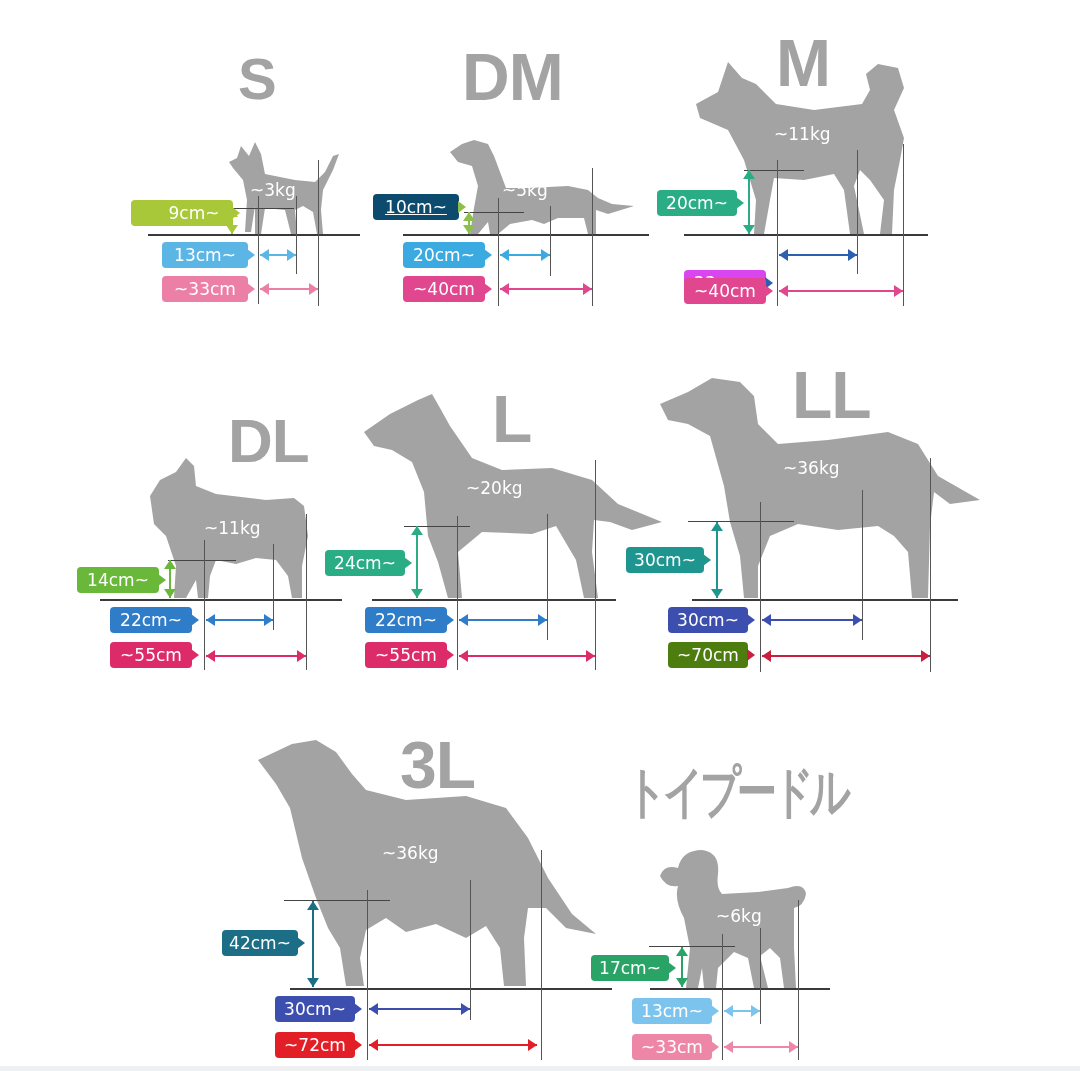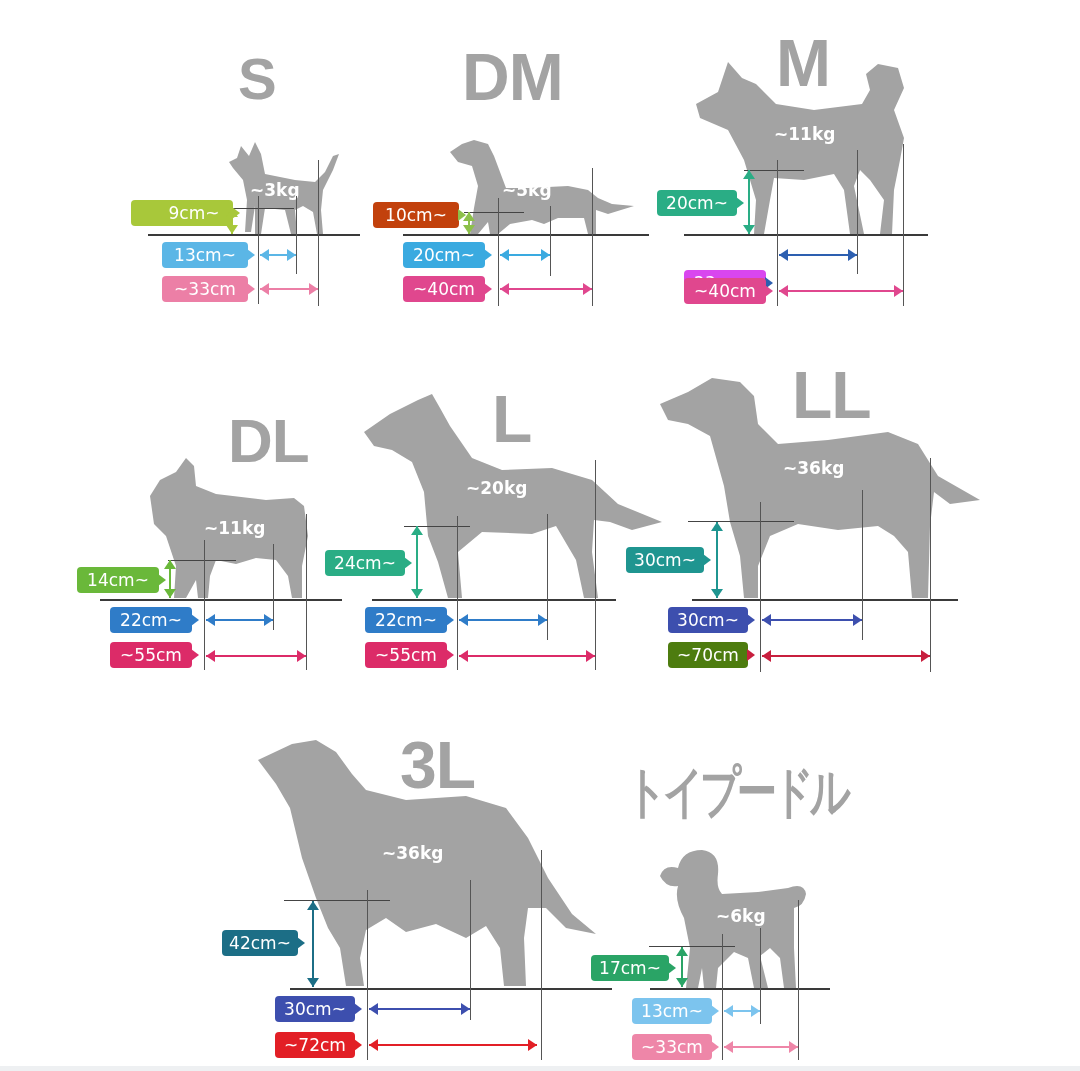--- a/index.html
+++ b/index.html
@@ -1,21 +1,21 @@
 <!DOCTYPE html>
 <html><head>
   <meta charset="utf-8">
   <style>
     html,body{margin:0;padding:0;background:#ffffff;}
     body{width:1080px;height:1071px;position:relative;overflow:hidden;font-family:"DejaVu Sans","Liberation Sans",sans-serif;}
     .panel{position:absolute;}
     .size-label{position:absolute;color:#a3a3a3;font-family:"Liberation Sans","DejaVu Sans",sans-serif;font-weight:bold;line-height:1;letter-spacing:-1px;white-space:nowrap;}
     .dog{position:absolute;}
     .dog svg{display:block;width:100%;height:100%;}
-    .weight{position:absolute;color:#ffffff;font-weight:bold;font-size:17px;white-space:nowrap;}
+    .weight{position:absolute;color:#ffffff;font-weight:normal;font-size:17px;white-space:nowrap;}
     .ground{position:absolute;height:2px;background:#3a3a3a;}
     .vline{position:absolute;width:1px;background:#555;}
     .hline{position:absolute;height:1px;background:#444;}
     .badge{position:absolute;height:26px;border-radius:4px;color:#ffffff;font-size:17px;line-height:26px;text-align:center;white-space:nowrap;}
     .badge::after{content:"";position:absolute;right:-7px;top:7px;border-top:6px solid transparent;border-bottom:6px solid transparent;border-left:8px solid var(--c);}
     .harrow{position:absolute;height:2px;}
     .harrow::before{content:"";position:absolute;left:0;top:-5px;border-top:6px solid transparent;border-bottom:6px solid transparent;border-right:9px solid var(--c);}
     .harrow::after{content:"";position:absolute;right:0;top:-5px;border-top:6px solid transparent;border-bottom:6px solid transparent;border-left:9px solid var(--c);}
     .varrow{position:absolute;width:2px;}
     .varrow::before{content:"";position:absolute;top:0;left:-5px;border-left:6px solid transparent;border-right:6px solid transparent;border-bottom:9px solid var(--c);}
@@ -52,21 +52,21 @@
     <svg viewBox="0 0 188 98">
         <path fill="#a3a3a3" d="M2 14 L14 6 L26 2 L40 6 L46 18 L52 34 L58 50 L80 50 L120 48 L140 52 L150 60 L164 66 L186 68 L160 76 L148 72 L148 96 L140 96 L136 80 L110 80 L96 86 L84 82 L62 86 L50 96 L42 96 L40 84 L30 96 L22 96 L26 70 L30 48 L24 28 L10 24 Z"></path>
       </svg>
   </div>
   <div class="weight" style="left:502px;top:180px;">~5kg</div>
   <div class="hline" style="left:464px;top:212px;width:60px;"></div>
   <div class="ground" style="left:403px;top:234px;width:246px;"></div>
   <div class="vline" style="left:498px;top:198px;height:108px;"></div>
   <div class="vline" style="left:550px;top:206px;height:70px;"></div>
   <div class="vline" style="left:592px;top:168px;height:138px;"></div>
-  <div class="badge" style="--c:#8cc04a;background:#c2410c;left:373px;top:202px;width:86px;">10cm~</div>
+  <div class="badge" style="--c:#8cc04a;background:#0c4a6e;left:373px;top:194px;width:86px;text-decoration:underline;">10cm~</div>
   <div class="varrow" style="--c:#8cc04a;background:#8cc04a;left:468px;top:212px;height:22px;"></div>
   <div class="badge" style="--c:#3aaae0;background:#3aaae0;left:403px;top:242px;width:82px;">20cm~</div>
   <div class="harrow" style="--c:#3aaae0;background:#3aaae0;left:500px;top:254px;width:50px;"></div>
   <div class="badge" style="--c:#e0478e;background:#e0478e;left:403px;top:276px;width:82px;">~40cm</div>
   <div class="harrow" style="--c:#e0478e;background:#e0478e;left:500px;top:288px;width:92px;"></div>
 </div>
 
 <div class="panel">
   <div class="size-label" style="left:776px;top:30px;font-size:66px;">M</div>
   <div class="dog" style="left:694px;top:60px;width:212px;height:176px;">

